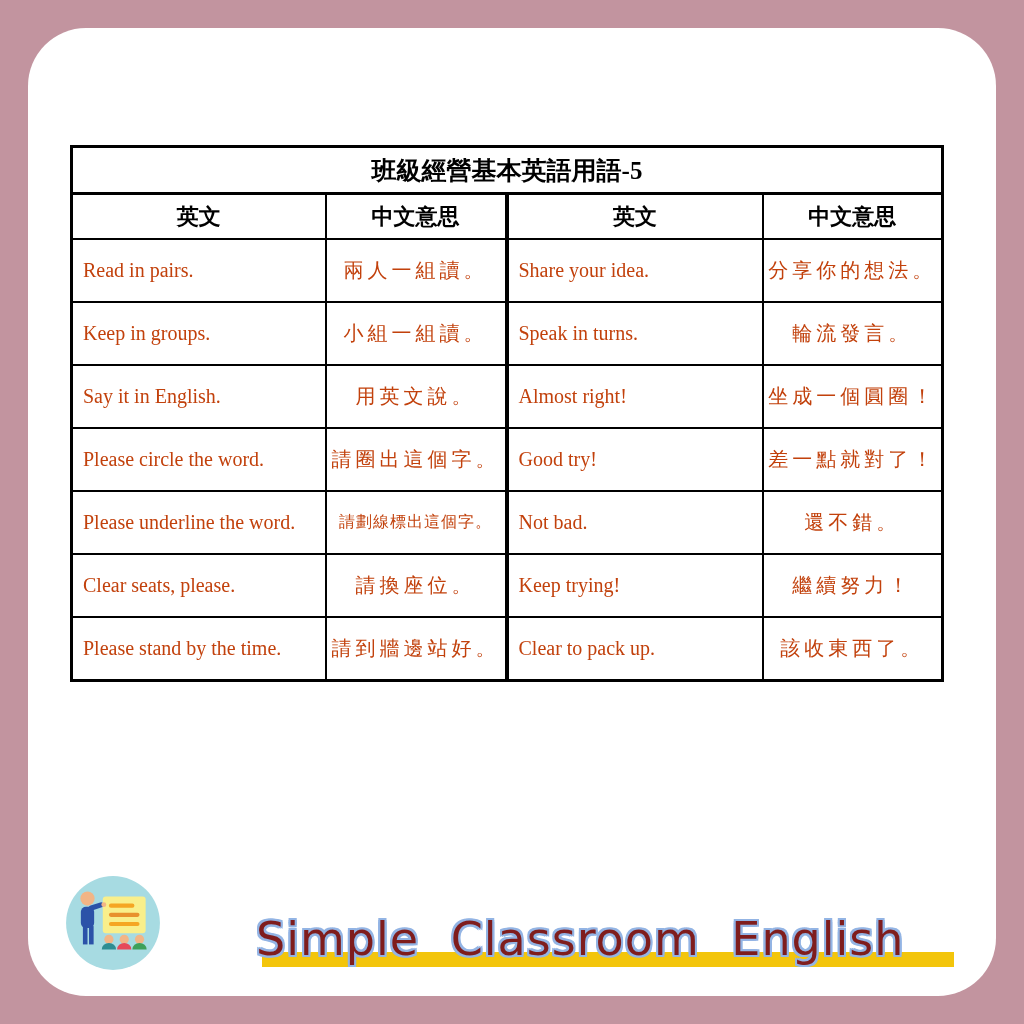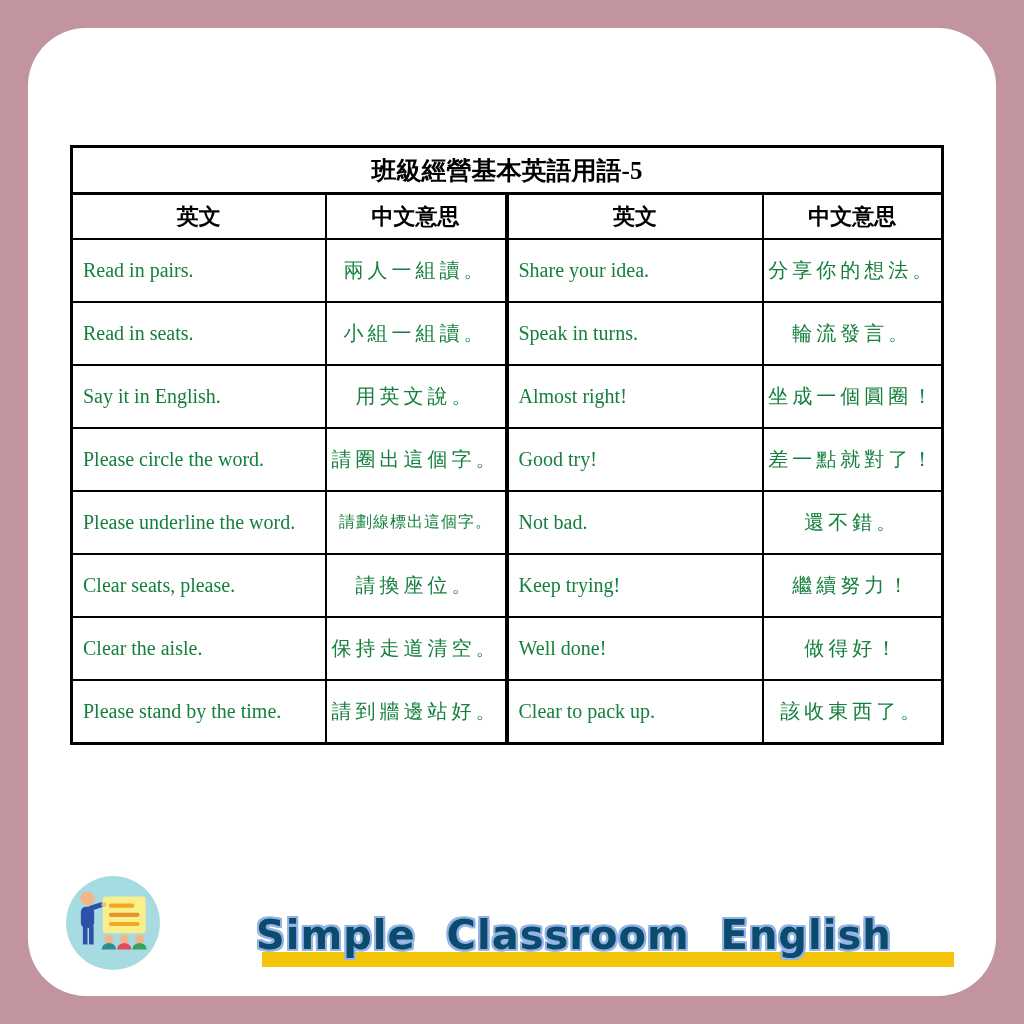--- a/index.html
+++ b/index.html
@@ -42,21 +42,21 @@
   }
   .phrase-table th {
     height: 41px;
     font-size: 22px;
     font-weight: bold;
     text-align: center;
   }
   .phrase-table td.cell {
     height: 59px;
     font-size: 20px;
-    color: #15803d;
+    color: #c2410c;
   }
   td.en { text-align: left; padding-left: 10px; }
   td.zh { text-align: center; letter-spacing: 4px; font-size: 19px; }
   td.zh.small { font-size: 16px; letter-spacing: 1px; }
   .mid { border-left: 4px solid #000 !important; }
   
   .logo {
     position: absolute;
     left: 62px; top: 872px;
     width: 102px; height: 102px;
@@ -70,25 +70,25 @@
     position: absolute;
     left: 6px; top: 40px;
     width: 692px; height: 15px;
     background: #f3c50b;
     z-index: 1;
   }
   .brand-text {
     position: relative;
     z-index: 2;
     font-family: "DejaVu Sans", sans-serif;
-    font-weight: bold;
-    font-size: 40px;
+    font-weight: normal;
+    font-size: 46px;
     letter-spacing: 1px;
     word-spacing: 16px;
-    color: #0c4a6e;
+    color: #7f1d1d;
     text-shadow:
       2px 2px 0 #93b4e4, -2px -2px 0 #93b4e4,
       2px -2px 0 #93b4e4, -2px 2px 0 #93b4e4,
       0 2px 0 #93b4e4, 0 -2px 0 #93b4e4,
       2px 0 0 #93b4e4, -2px 0 0 #93b4e4;
     white-space: nowrap;
   }
 </style>
 </head>
 <body>
@@ -112,21 +112,21 @@
       <th class="mid">英文</th>
       <th>中文意思</th>
     </tr>
     <tr>
       <td class="cell en">Read in pairs.</td>
       <td class="cell zh">兩人一組讀。</td>
       <td class="cell en mid">Share your idea.</td>
       <td class="cell zh">分享你的想法。</td>
     </tr>
     <tr>
-      <td class="cell en">Read in seats.</td>
+      <td class="cell en">Keep in groups.</td>
       <td class="cell zh">小組一組讀。</td>
       <td class="cell en mid">Speak in turns.</td>
       <td class="cell zh">輪流發言。</td>
     </tr>
     <tr>
       <td class="cell en">Say it in English.</td>
       <td class="cell zh">用英文說。</td>
       <td class="cell en mid">Almost right!</td>
       <td class="cell zh">坐成一個圓圈！</td>
     </tr>
@@ -140,26 +140,20 @@
       <td class="cell en">Please underline the word.</td>
       <td class="cell zh small">請劃線標出這個字。</td>
       <td class="cell en mid">Not bad.</td>
       <td class="cell zh">還不錯。</td>
     </tr>
     <tr>
       <td class="cell en">Clear seats, please.</td>
       <td class="cell zh">請換座位。</td>
       <td class="cell en mid">Keep trying!</td>
       <td class="cell zh">繼續努力！</td>
-    </tr>
-    <tr>
-      <td class="cell en">Clear the aisle.</td>
-      <td class="cell zh">保持走道清空。</td>
-      <td class="cell en mid">Well done!</td>
-      <td class="cell zh">做得好！</td>
     </tr>
     <tr>
       <td class="cell en">Please stand by the time.</td>
       <td class="cell zh">請到牆邊站好。</td>
       <td class="cell en mid">Clear to pack up.</td>
       <td class="cell zh">該收東西了。</td>
     </tr>
   </tbody>
 </table>
 

